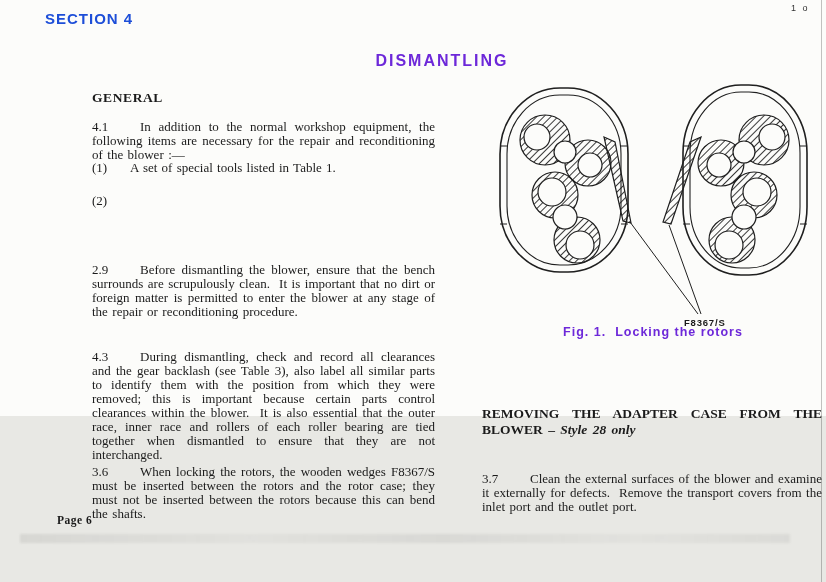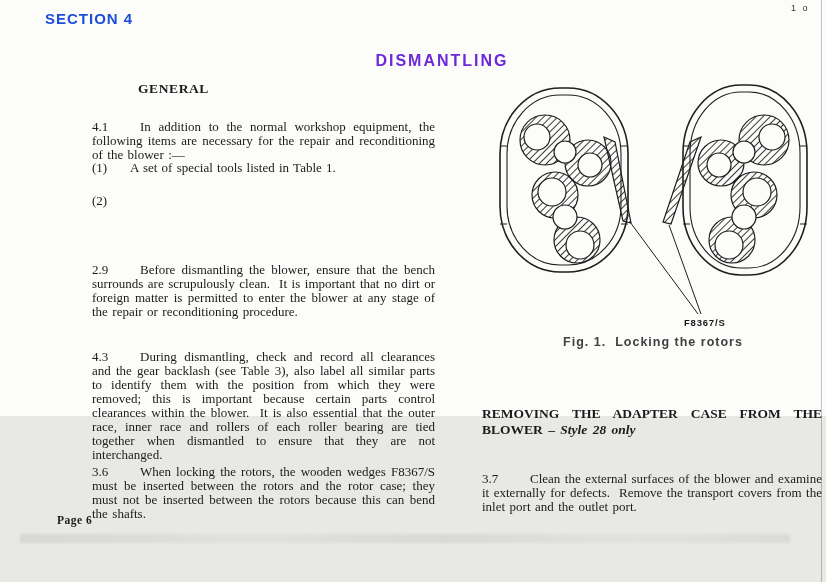--- a/index.html
+++ b/index.html
@@ -19,22 +19,22 @@
 
   .section-label{
     position:absolute;left:45px;top:10px;
     font:bold 15px "Liberation Sans", sans-serif;letter-spacing:1px;color:#1d4ed8;
   }
   .doc-title{
     position:absolute;left:442px;top:43px;transform:translateX(-50%);
     font:bold 16px "Liberation Sans", sans-serif;letter-spacing:2px;color:#6d28d9;margin-top:9px;
   }
   .col-heading{
-    position:absolute;left:92px;top:81px;
-    font:bold 13.5px "Liberation Serif", serif;letter-spacing:.6px;margin-left:46px;
+    position:absolute;left:92px;top:90px;
+    font:bold 13.5px "Liberation Serif", serif;letter-spacing:.6px;
   }
   .para{
     position:absolute;left:92px;width:343px;
     font-size:13px;line-height:14px;text-align:justify;
     word-spacing:1.2px;margin:0;
   }
   .para .pnum{display:inline-block;width:48px;font-weight:normal;margin-top:21px;}
   .list-item{
     position:absolute;left:92px;width:343px;display:flex;margin:0;
     font-size:13px;line-height:14.5px;
@@ -49,22 +49,22 @@
     word-spacing:2px;
   }
   .rc-heading .hitalic{font-style:italic;margin-top:28px;}
 
   .figure-wrap{position:absolute;left:480px;top:78px;width:346px;height:240px;}
   .fig-part-label{
     position:absolute;left:684px;top:317px;
     font:bold 9.5px "Liberation Sans", sans-serif;letter-spacing:.8px;color:#1a1a1a;
   }
   .fig-caption{
-    position:absolute;left:480px;top:335px;width:346px;text-align:center;
-    font:bold 12.5px "Liberation Sans", sans-serif;letter-spacing:1px;color:#404040;
+    position:absolute;left:480px;top:325px;width:346px;text-align:center;
+    font:bold 12.5px "Liberation Sans", sans-serif;letter-spacing:1px;color:#6d28d9;
   }
   .page-number{
     position:absolute;left:44px;top:514px;
     font:bold 11.5px "Liberation Serif", serif;letter-spacing:.5px;margin-left:13px;
   }
   svg .ink{stroke:#1f1f1f;fill:none;}
 </style>
 </head>
 <body>
 

